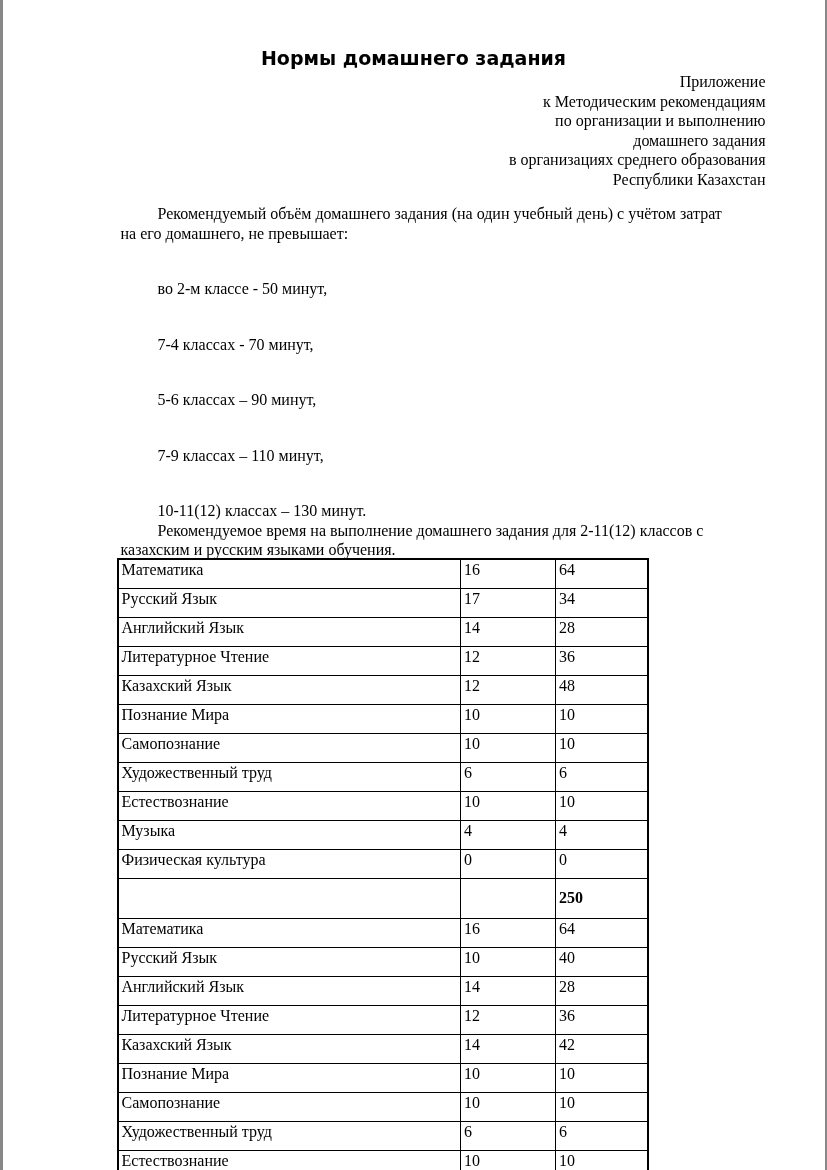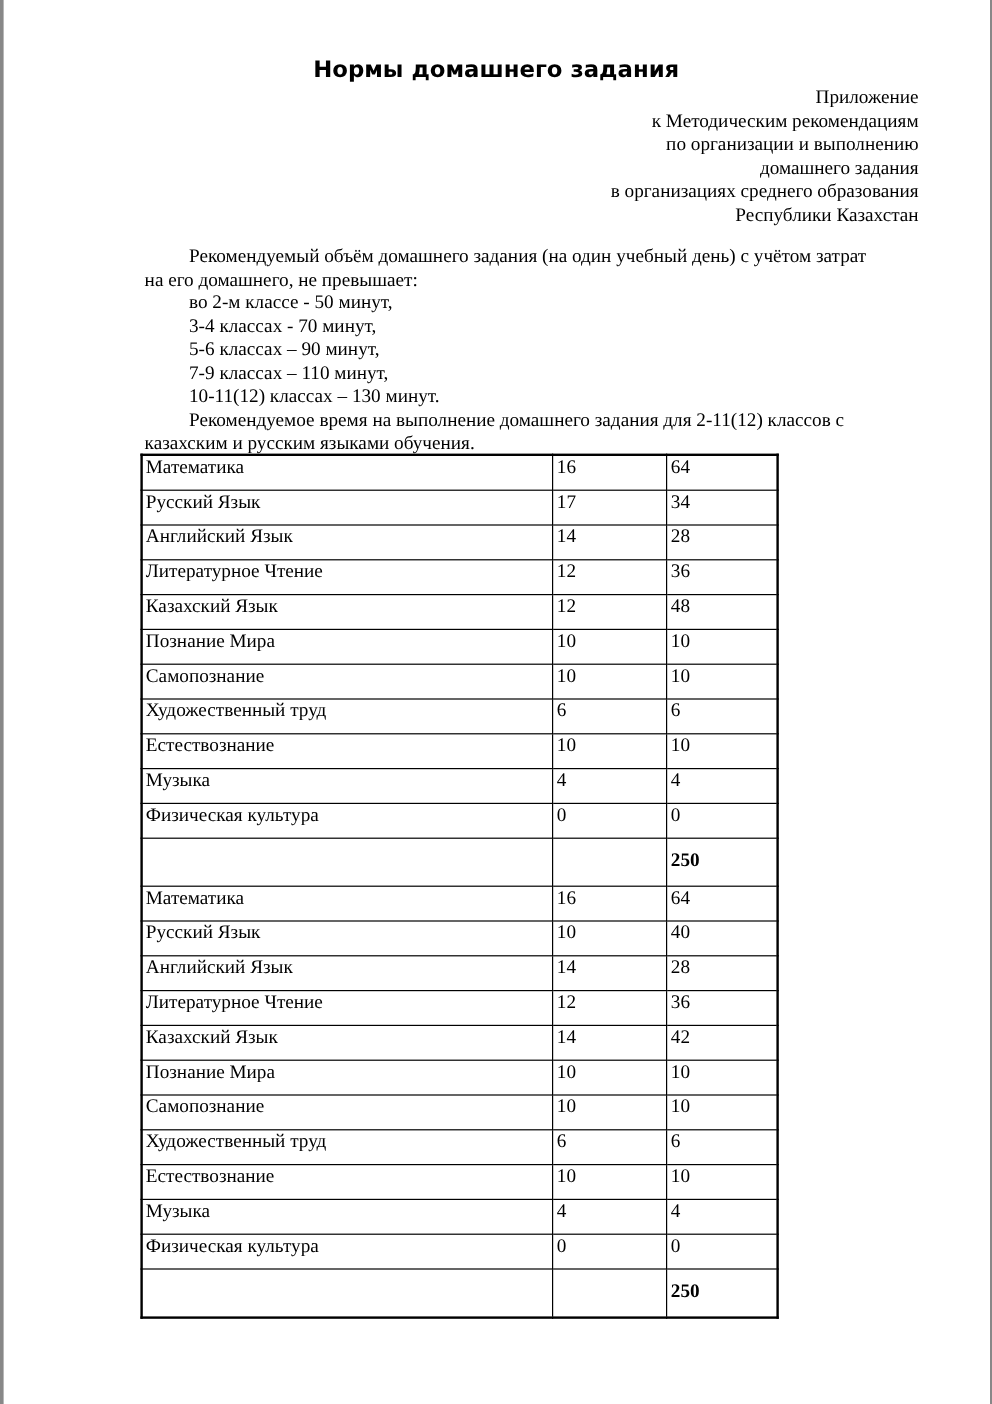--- a/index.html
+++ b/index.html
@@ -30,21 +30,21 @@
     line-height: 19.5px;
   }
   .text-block {
     margin-left: 118px;
     margin-right: 57px;
     font-size: 16px;
     line-height: 19.5px;
   }
   .intro-block { margin-top: 15px; }
   .indent { text-indent: 37px; }
-  .norm { margin-left: 37px; }
+  .norm { margin-left: 37px; margin-top: 36px; }
   table.hw {
     margin-left: 114px;
     margin-top: -2px;
     border-collapse: collapse;
     table-layout: fixed;
     width: 530px;
     font-size: 16px;
     border: 2px solid #000;
   }
   table.hw td {
@@ -88,21 +88,21 @@
     <div>по организации и выполнению</div>
     <div>домашнего задания</div>
     <div>в организациях среднего образования</div>
     <div>Республики Казахстан</div>
   </div>
 
   <div class="text-block intro-block">
     <div class="indent">Рекомендуемый объём домашнего задания (на один учебный день) с учётом затрат</div>
     <div>на его домашнего, не превышает:</div>
     <div class="norm">во 2-м классе - 50 минут,</div>
-    <div class="norm">3-4 классах - 70 минут,</div>
+    <div class="norm">7-4 классах - 70 минут,</div>
     <div class="norm">5-6 классах – 90 минут,</div>
     <div class="norm">7-9 классах – 110 минут,</div>
     <div class="norm">10-11(12) классах – 130 минут.</div>
     <div class="indent">Рекомендуемое время на выполнение домашнего задания для 2-11(12) классов с</div>
     <div>казахским и русским языками обучения.</div>
   </div>
 
   <table class="hw">
     <colgroup>
       <col style="width:343px">

